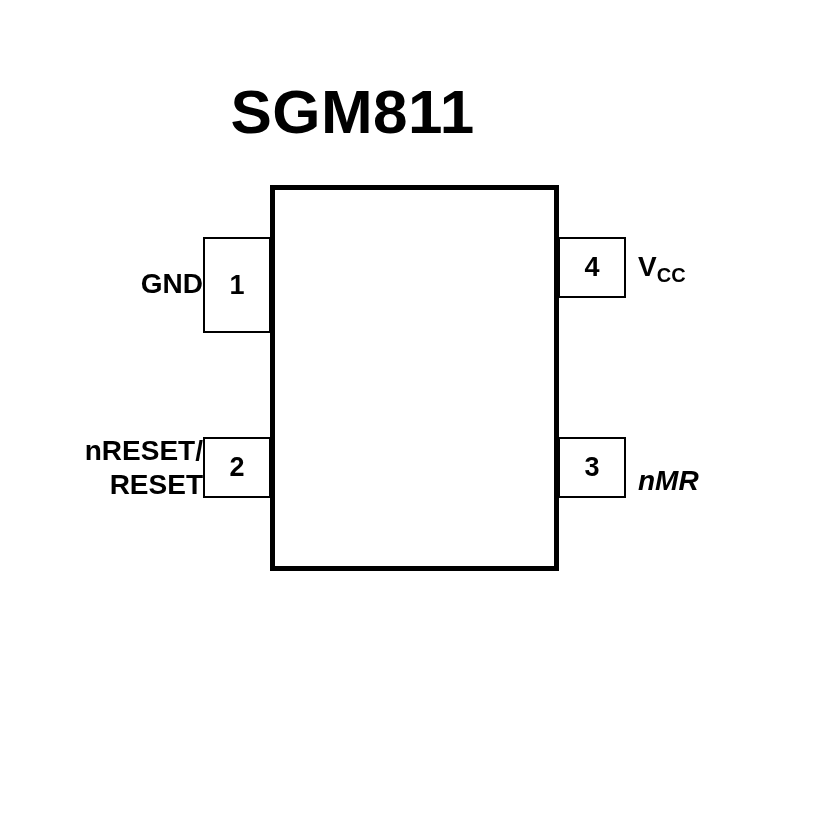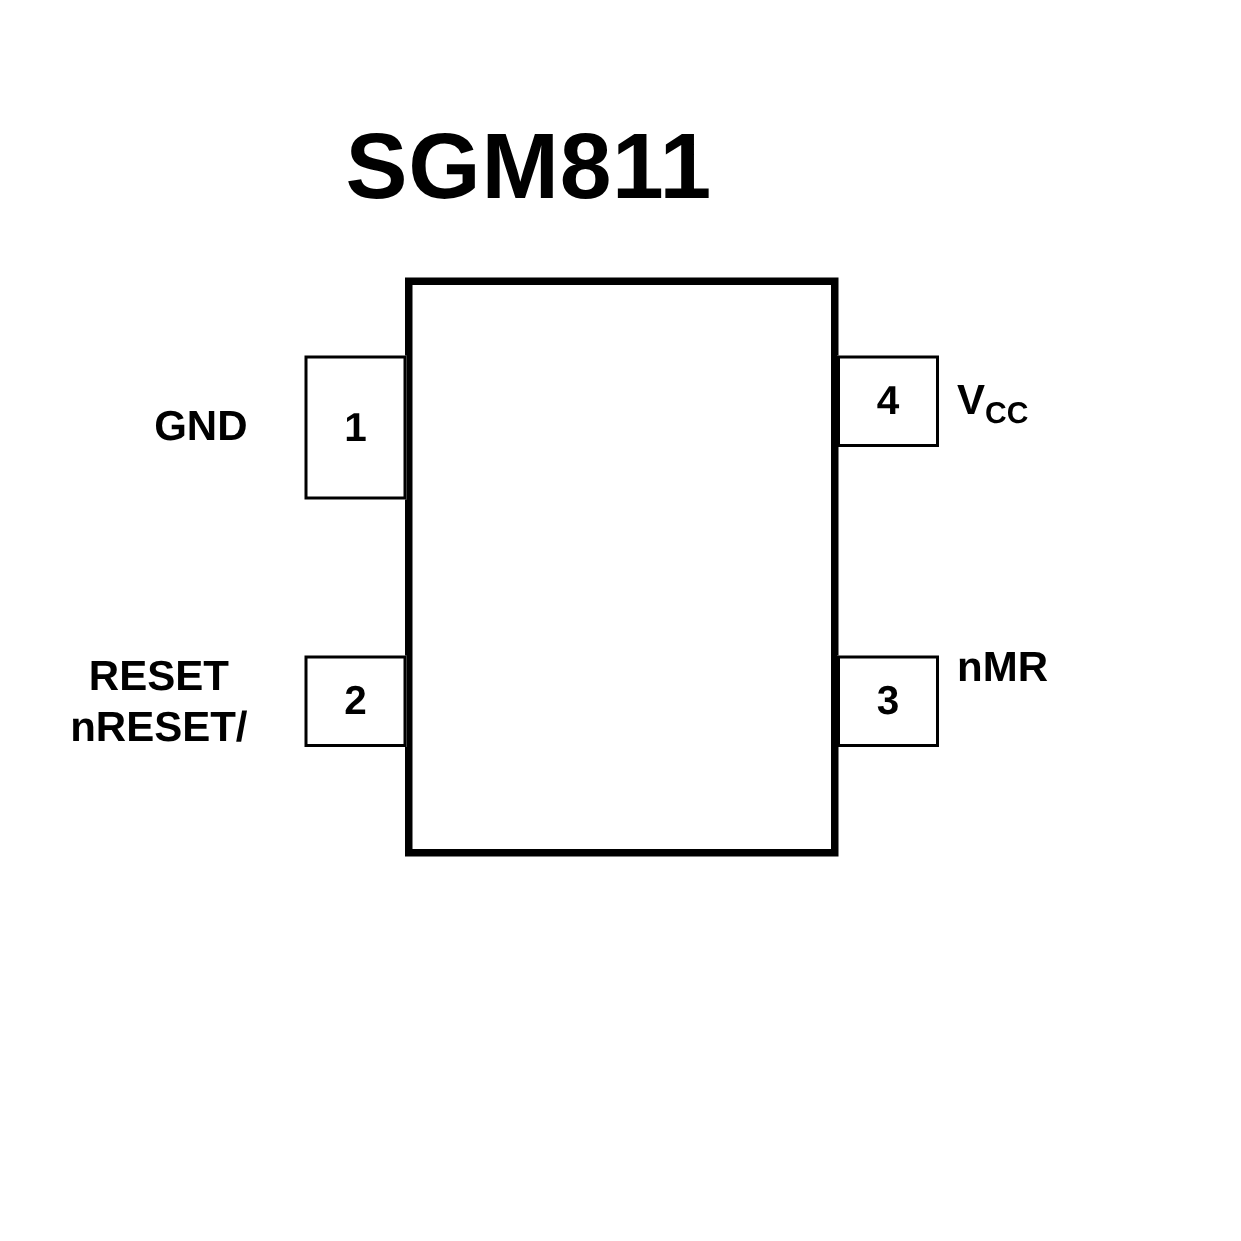--- a/index.html
+++ b/index.html
@@ -50,26 +50,26 @@
     .pin2 { left: 203px; top: 437px; width: 68px; height: 61px; }
     .pin4 { left: 558px; top: 237px; width: 68px; height: 61px; }
     .pin3 { left: 558px; top: 437px; width: 68px; height: 61px; }
     .pin-label {
       position: absolute;
       font-size: 28px;
       font-weight: 700;
       line-height: 34px;
       white-space: nowrap;
     }
-    .label-left  { right: 662px; text-align: center; }
+    .label-left  { right: 624px; text-align: right; }
     .label-right { left: 638px; text-align: left; }
     .label-gnd   { top: 267px; }
     .label-reset { top: 434px; }
     .label-vcc   { top: 250px; }
-    .label-nmr   { top: 428px; }
+    .label-nmr   { top: 464px; font-style: italic; }
     sub.cc-sub {
       font-size: 20px;
       font-weight: 700;
       vertical-align: -6px;
       letter-spacing: 0;
     }
   </style>
 </head>
 <body>
 
@@ -81,22 +81,22 @@
 
   <div class="pin-box pin1">
     <span>1</span>
   </div>
   <div class="pin-label label-left label-gnd">GND</div>
 
   <div class="pin-box pin2">
     <span>2</span>
   </div>
   <div class="pin-label label-left label-reset">
+    <div>nRESET/</div>
     <div>RESET</div>
-    <div>nRESET/</div>
   </div>
 
   <div class="pin-box pin4">
     <span>4</span>
   </div>
   <div class="pin-label label-right label-vcc"><span>V</span><sub class="cc-sub">CC</sub></div>
 
   <div class="pin-box pin3">
     <span>3</span>
   </div>

